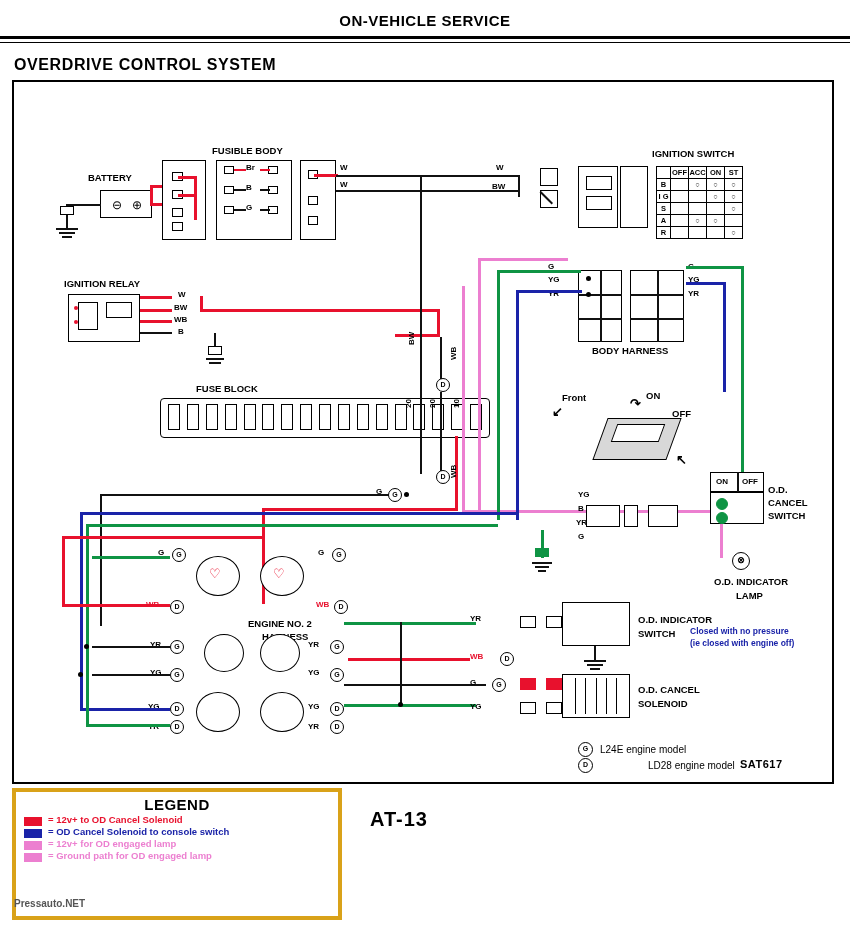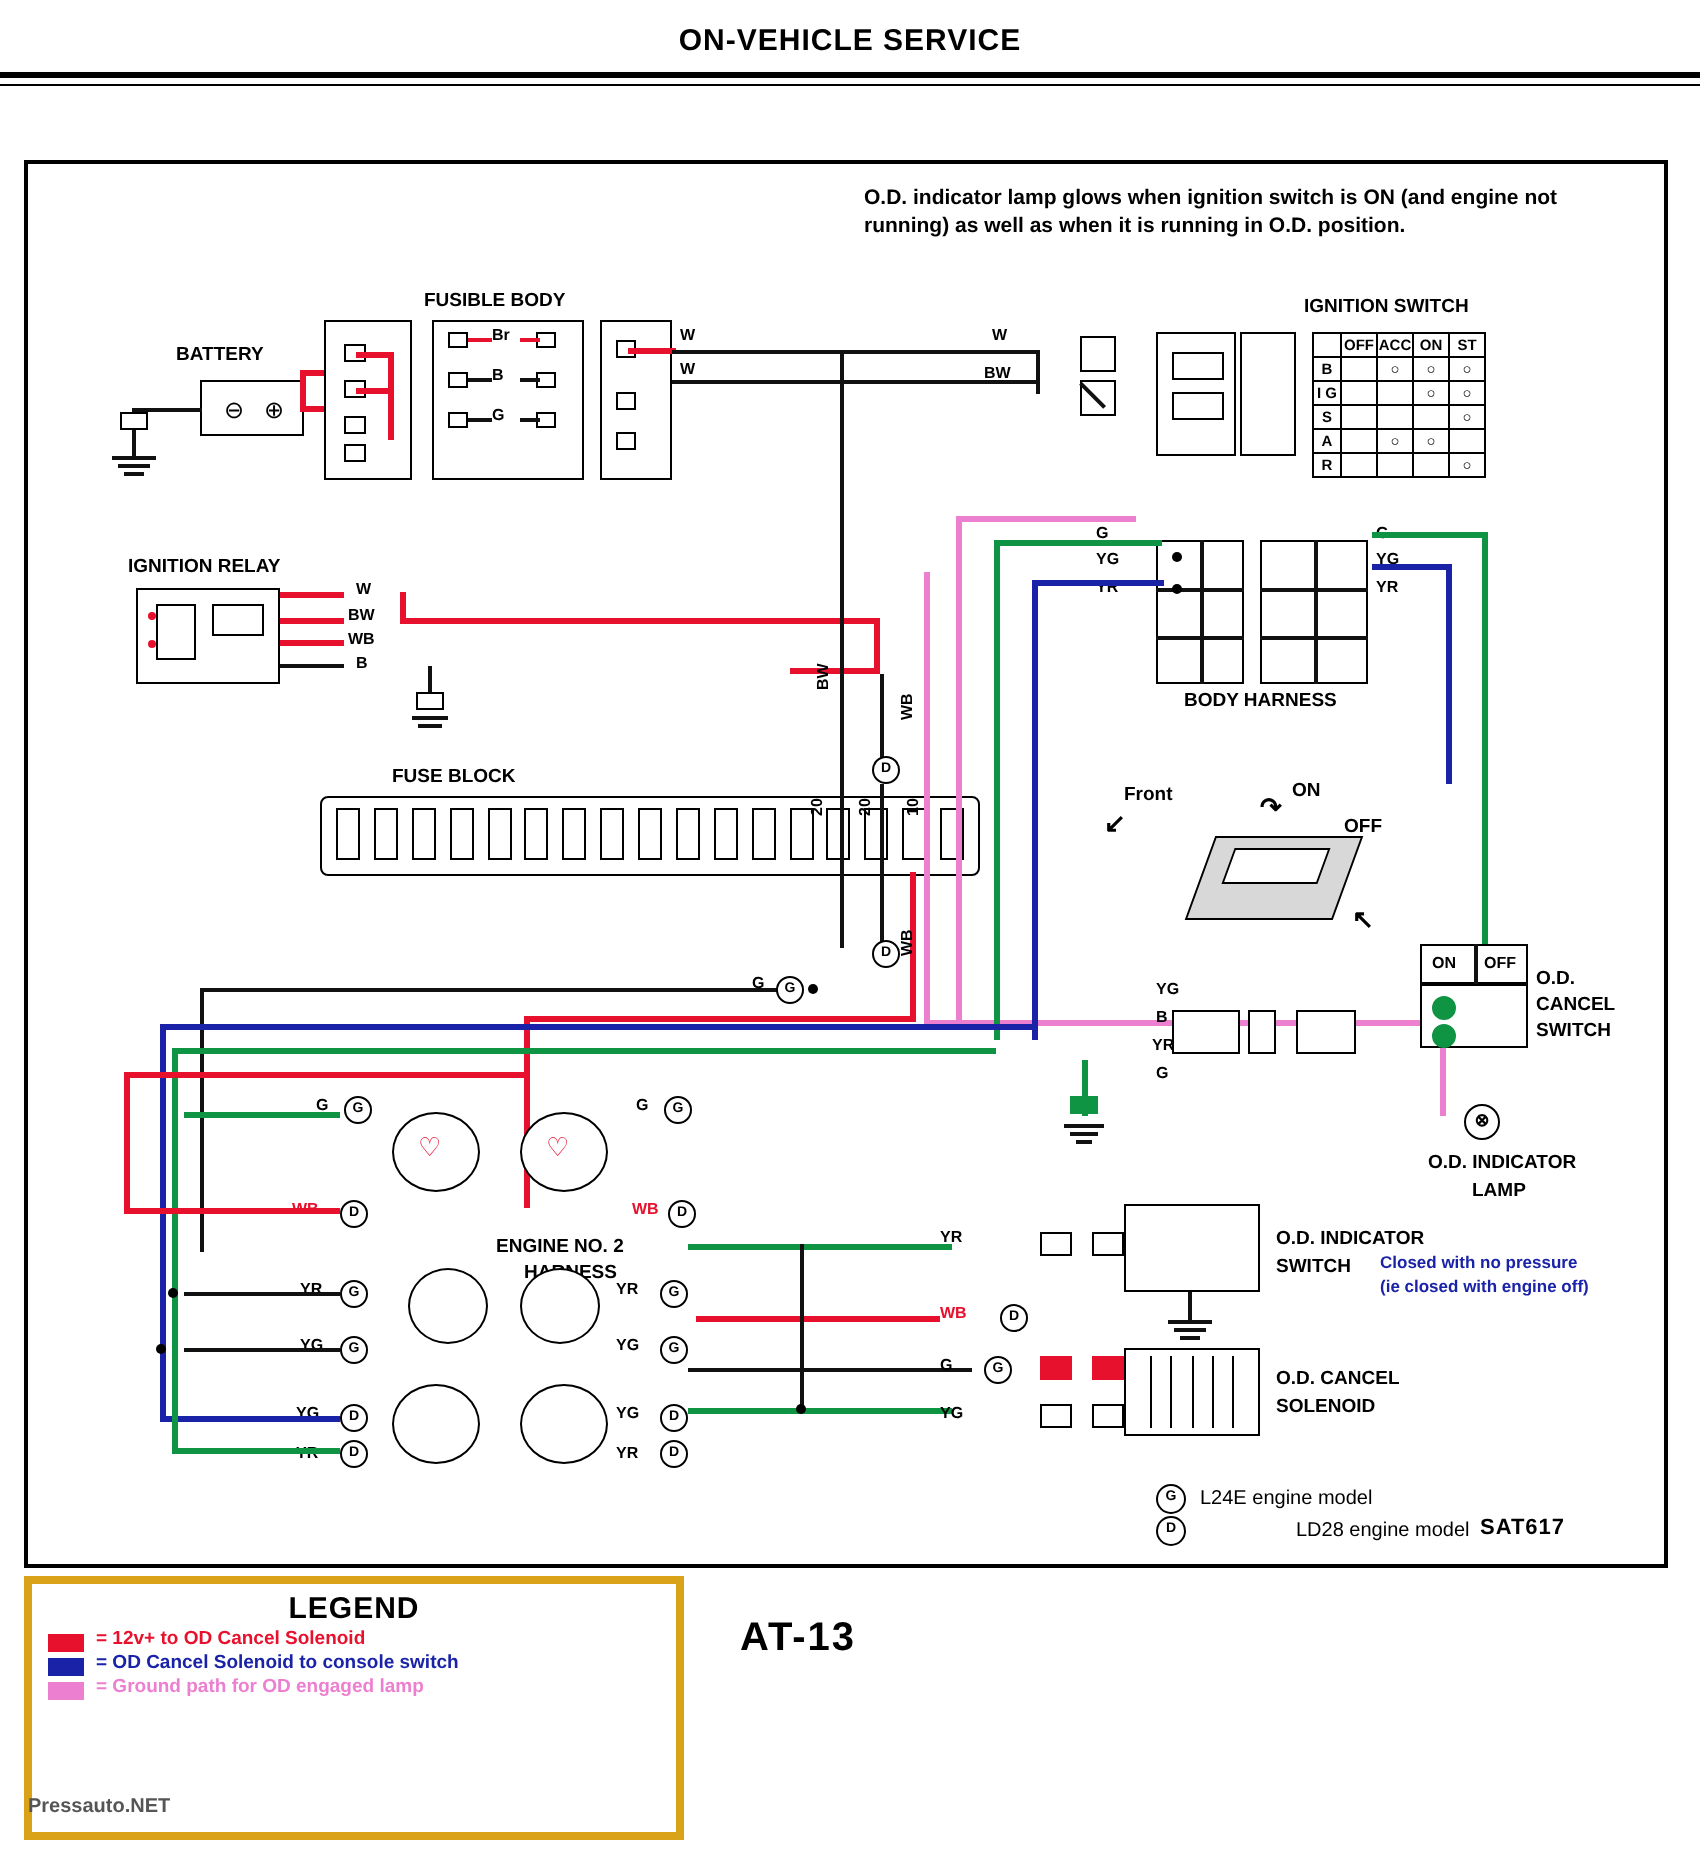--- a/index.html
+++ b/index.html
@@ -56,24 +56,24 @@
 </style>
 </head>
 <body>
 
 <div class="page">
 
   <div class="doc-title">ON-VEHICLE SERVICE</div>
   <div class="rule" style="top:36px;"></div>
   <div class="rule" style="top:42px;height:1px;"></div>
 
+  <div class="section-title">OVERDRIVE CONTROL SYSTEM</div>
 
   <div class="frame"></div>
 
-  <div class="note">O.D. indicator lamp glows when ignition switch is ON (and engine not running) as well as when it is running in O.D. position.</div>
 
   <div class="lbl" style="left:88px;top:172px;">BATTERY</div>
   <div class="box" style="left:100px;top:190px;width:52px;height:28px;"></div>
   <div style="position:absolute;left:112px;top:198px;font-size:12px;">⊖</div>
   <div style="position:absolute;left:132px;top:198px;font-size:12px;">⊕</div>
 
   <div class="wire w-blk" style="left:67px;top:204px;width:34px;height:2px;"></div>
   <div class="wire w-blk" style="left:66px;top:204px;width:2px;height:24px;"></div>
   <div class="box" style="left:60px;top:206px;width:14px;height:9px;border-width:1px;"></div>
   <div class="wire w-blk" style="left:56px;top:228px;width:22px;height:2px;"></div>
@@ -446,20 +446,24 @@
     <div class="row">
       <div class="sw" style="background:#e8112d;"></div>
       <div class="txt red">= 12v+ to OD Cancel Solenoid</div>
     </div>
     <div class="row">
       <div class="sw" style="background:#1a23a8;"></div>
       <div class="txt blue">= OD Cancel Solenoid to console switch</div>
     </div>
     <div class="row">
       <div class="sw" style="background:#ec7fd0;"></div>
+      <div class="txt pink">= 12v+ for OD engaged lamp</div>
+    </div>
+    <div class="row">
+      <div class="sw" style="background:#ec7fd0;"></div>
       <div class="txt pink">= Ground path for OD engaged lamp</div>
     </div>
   </div>
 
   <div class="atcode">AT-13</div>
   <div class="watermark">Pressauto.NET</div>
 
 </div>
 
 </body></html>

